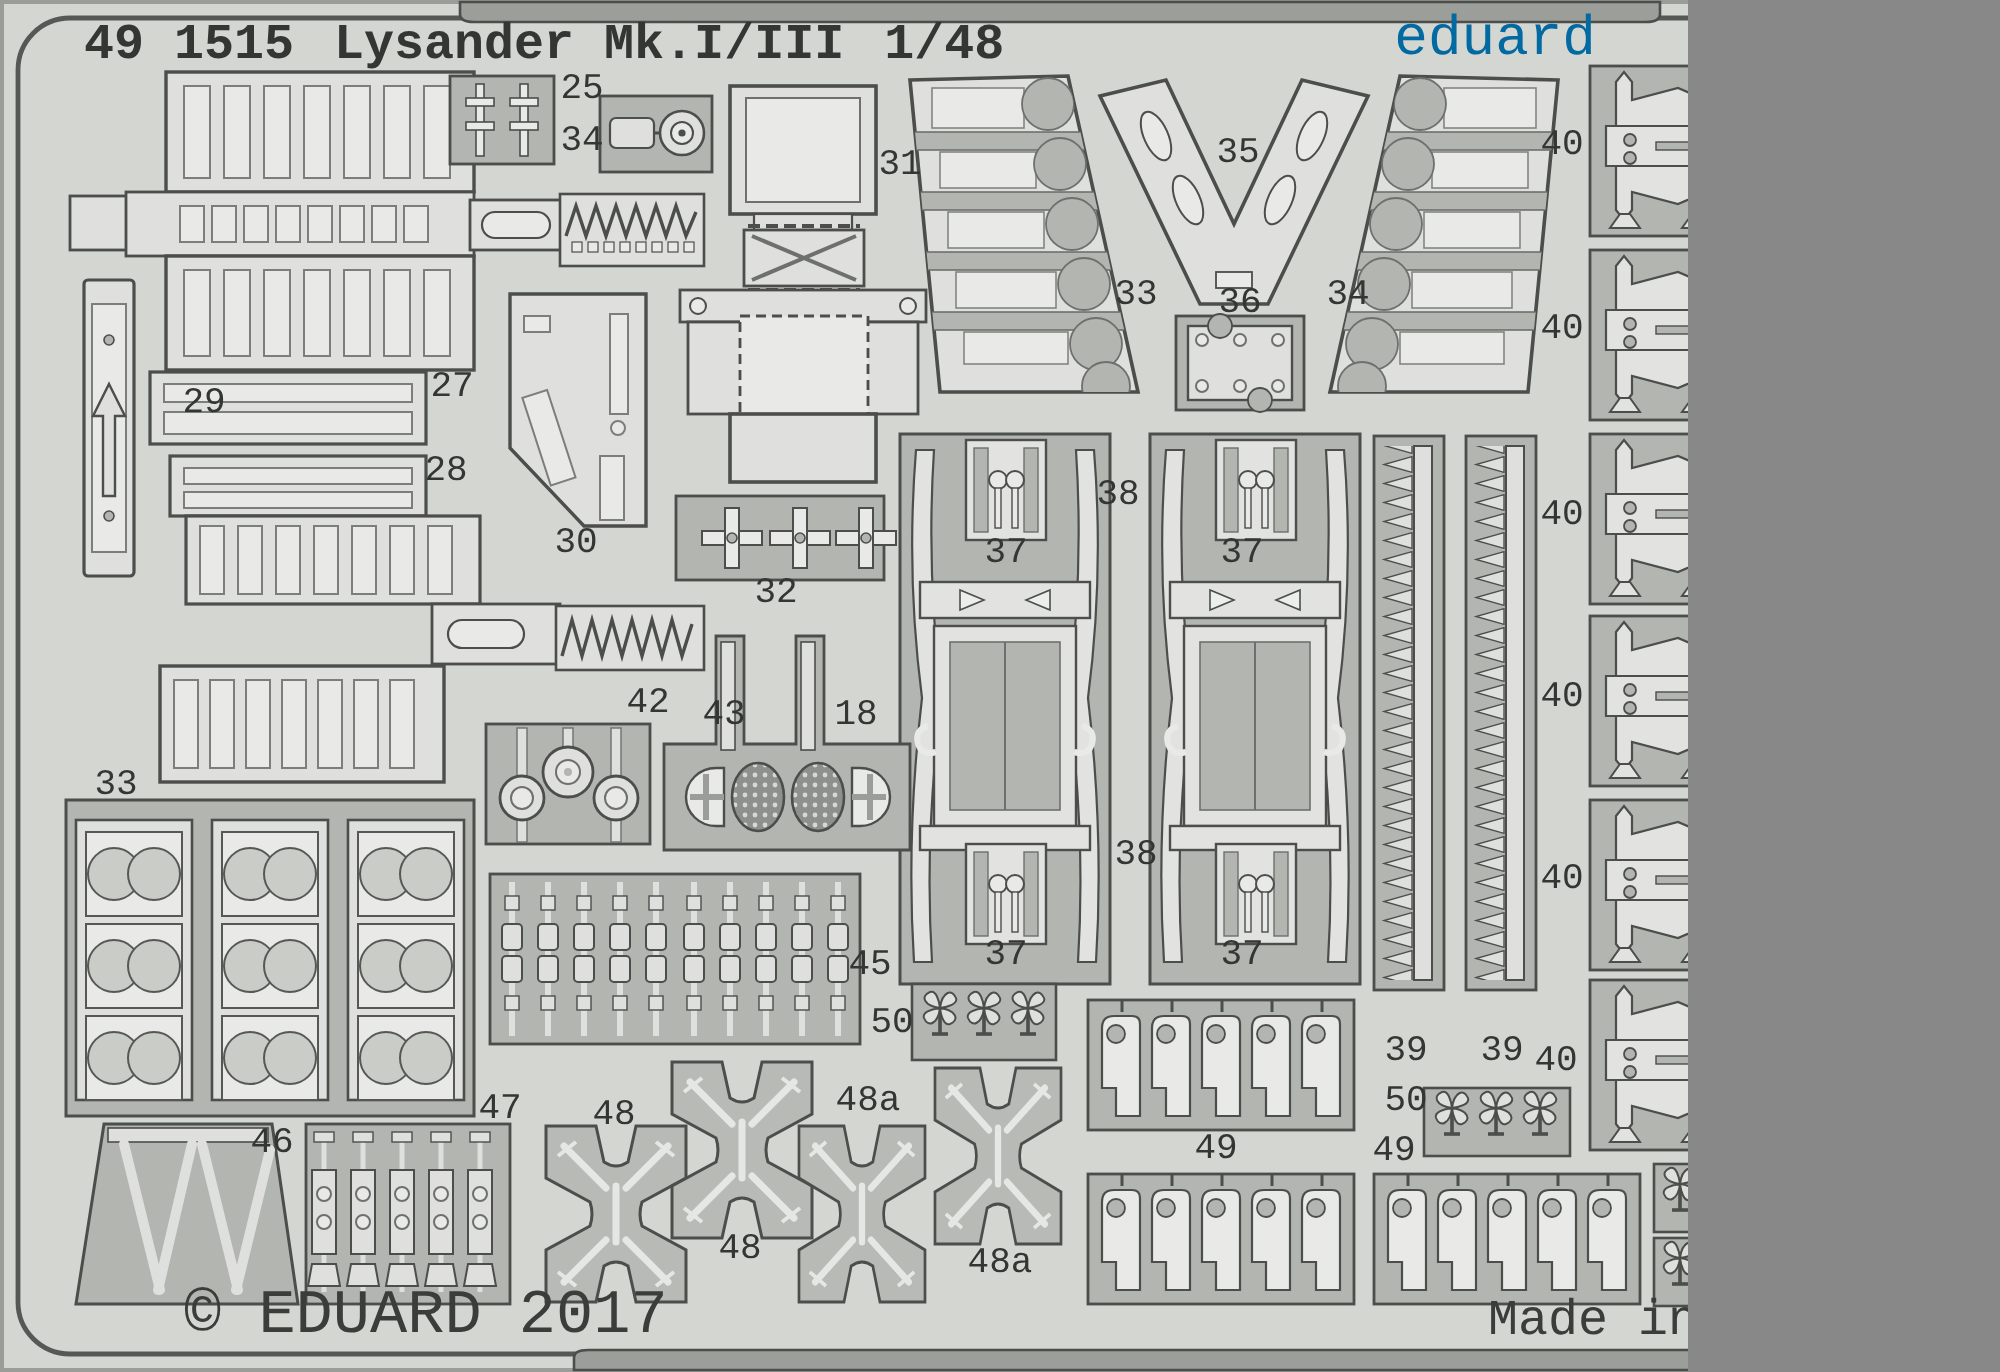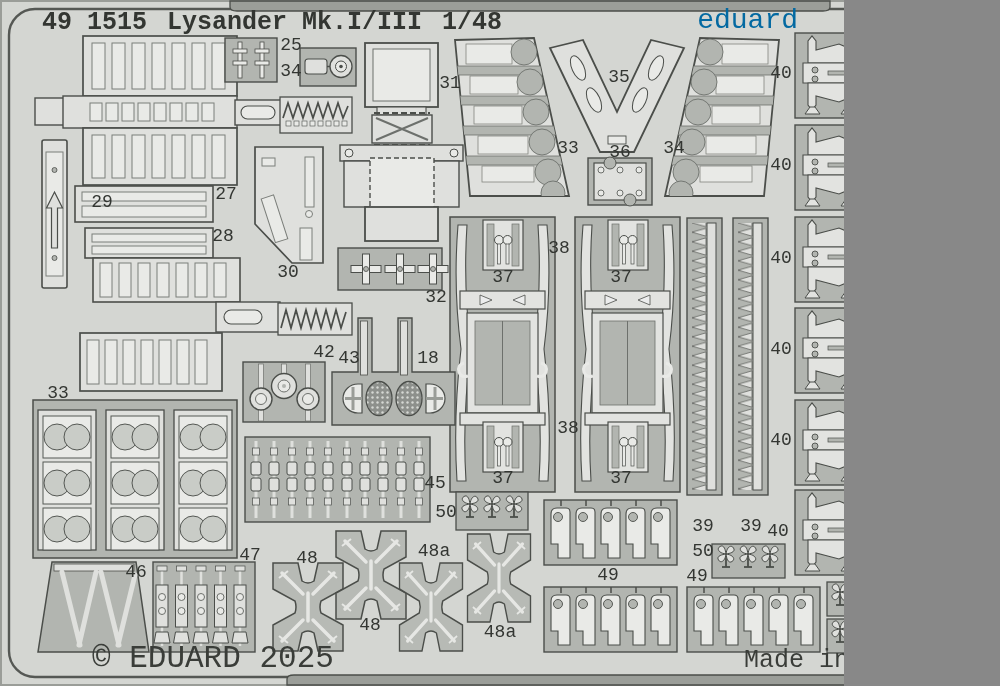--- a/index.html
+++ b/index.html
@@ -607,53 +607,53 @@
         <use href="#pinw" x="123" y="10"></use>
   </g>
 </svg>
 
   <div class="txt header">
     <span>49 1515</span>
     <span>Lysander Mk.I/III</span>
     <span>1/48</span>
   </div>
   <div class="txt brand">eduard</div>
-  <div class="txt copyright">© EDUARD 2025</div>
+  <div class="txt copyright">© EDUARD 2017</div>
   <div class="txt madein">Made in Czech Republic</div>
 
   <div id="labels">
       <div class="part-label" style="left: 291px; top: 45px;">25</div>
       <div class="part-label" style="left: 291px; top: 71px;">34</div>
       <div class="part-label" style="left: 226px; top: 194px;">27</div>
       <div class="part-label" style="left: 223px; top: 236px;">28</div>
       <div class="part-label" style="left: 77px; top: 202px; margin-left: 25px;">29</div>
       <div class="part-label" style="left: 288px; top: 272px;">30</div>
       <div class="part-label" style="left: 450px; top: 83px;">31</div>
-      <div class="part-label" style="left: 388px; top: 297px; margin-left: 48px;">32</div>
+      <div class="part-label" style="left: 388px; top: 297px;">32</div>
       <div class="part-label" style="left: 568px; top: 148px;">33</div>
       <div class="part-label" style="left: 674px; top: 148px;">34</div>
       <div class="part-label" style="left: 619px; top: 77px;">35</div>
       <div class="part-label" style="left: 620px; top: 152px;">36</div>
       <div class="part-label" style="left: 503px; top: 277px;">37</div>
       <div class="part-label" style="left: 621px; top: 277px;">37</div>
       <div class="part-label" style="left: 503px; top: 478px;">37</div>
       <div class="part-label" style="left: 621px; top: 478px;">37</div>
       <div class="part-label" style="left: 559px; top: 248px;">38</div>
       <div class="part-label" style="left: 568px; top: 428px;">38</div>
       <div class="part-label" style="left: 703px; top: 526px;">39</div>
       <div class="part-label" style="left: 751px; top: 526px;">39</div>
       <div class="part-label" style="left: 781px; top: 73px;">40</div>
       <div class="part-label" style="left: 781px; top: 165px;">40</div>
       <div class="part-label" style="left: 781px; top: 258px;">40</div>
       <div class="part-label" style="left: 781px; top: 349px;">40</div>
       <div class="part-label" style="left: 781px; top: 440px;">40</div>
       <div class="part-label" style="left: 778px; top: 531px;">40</div>
       <div class="part-label" style="left: 58px; top: 393px;">33</div>
       <div class="part-label" style="left: 284px; top: 352px; margin-left: 40px;">42</div>
-      <div class="part-label" style="left: 349px; top: 358px;">43</div>
+      <div class="part-label" style="left: 362px; top: 358px;">43</div>
       <div class="part-label" style="left: 428px; top: 358px;">18</div>
       <div class="part-label" style="left: 435px; top: 483px;">45</div>
       <div class="part-label" style="left: 136px; top: 572px;">46</div>
       <div class="part-label" style="left: 250px; top: 555px;">47</div>
       <div class="part-label" style="left: 307px; top: 558px;">48</div>
       <div class="part-label" style="left: 370px; top: 625px;">48</div>
       <div class="part-label" style="left: 434px; top: 551px;">48a</div>
       <div class="part-label" style="left: 500px; top: 632px;">48a</div>
       <div class="part-label" style="left: 608px; top: 575px;">49</div>
       <div class="part-label" style="left: 697px; top: 576px;">49</div>

